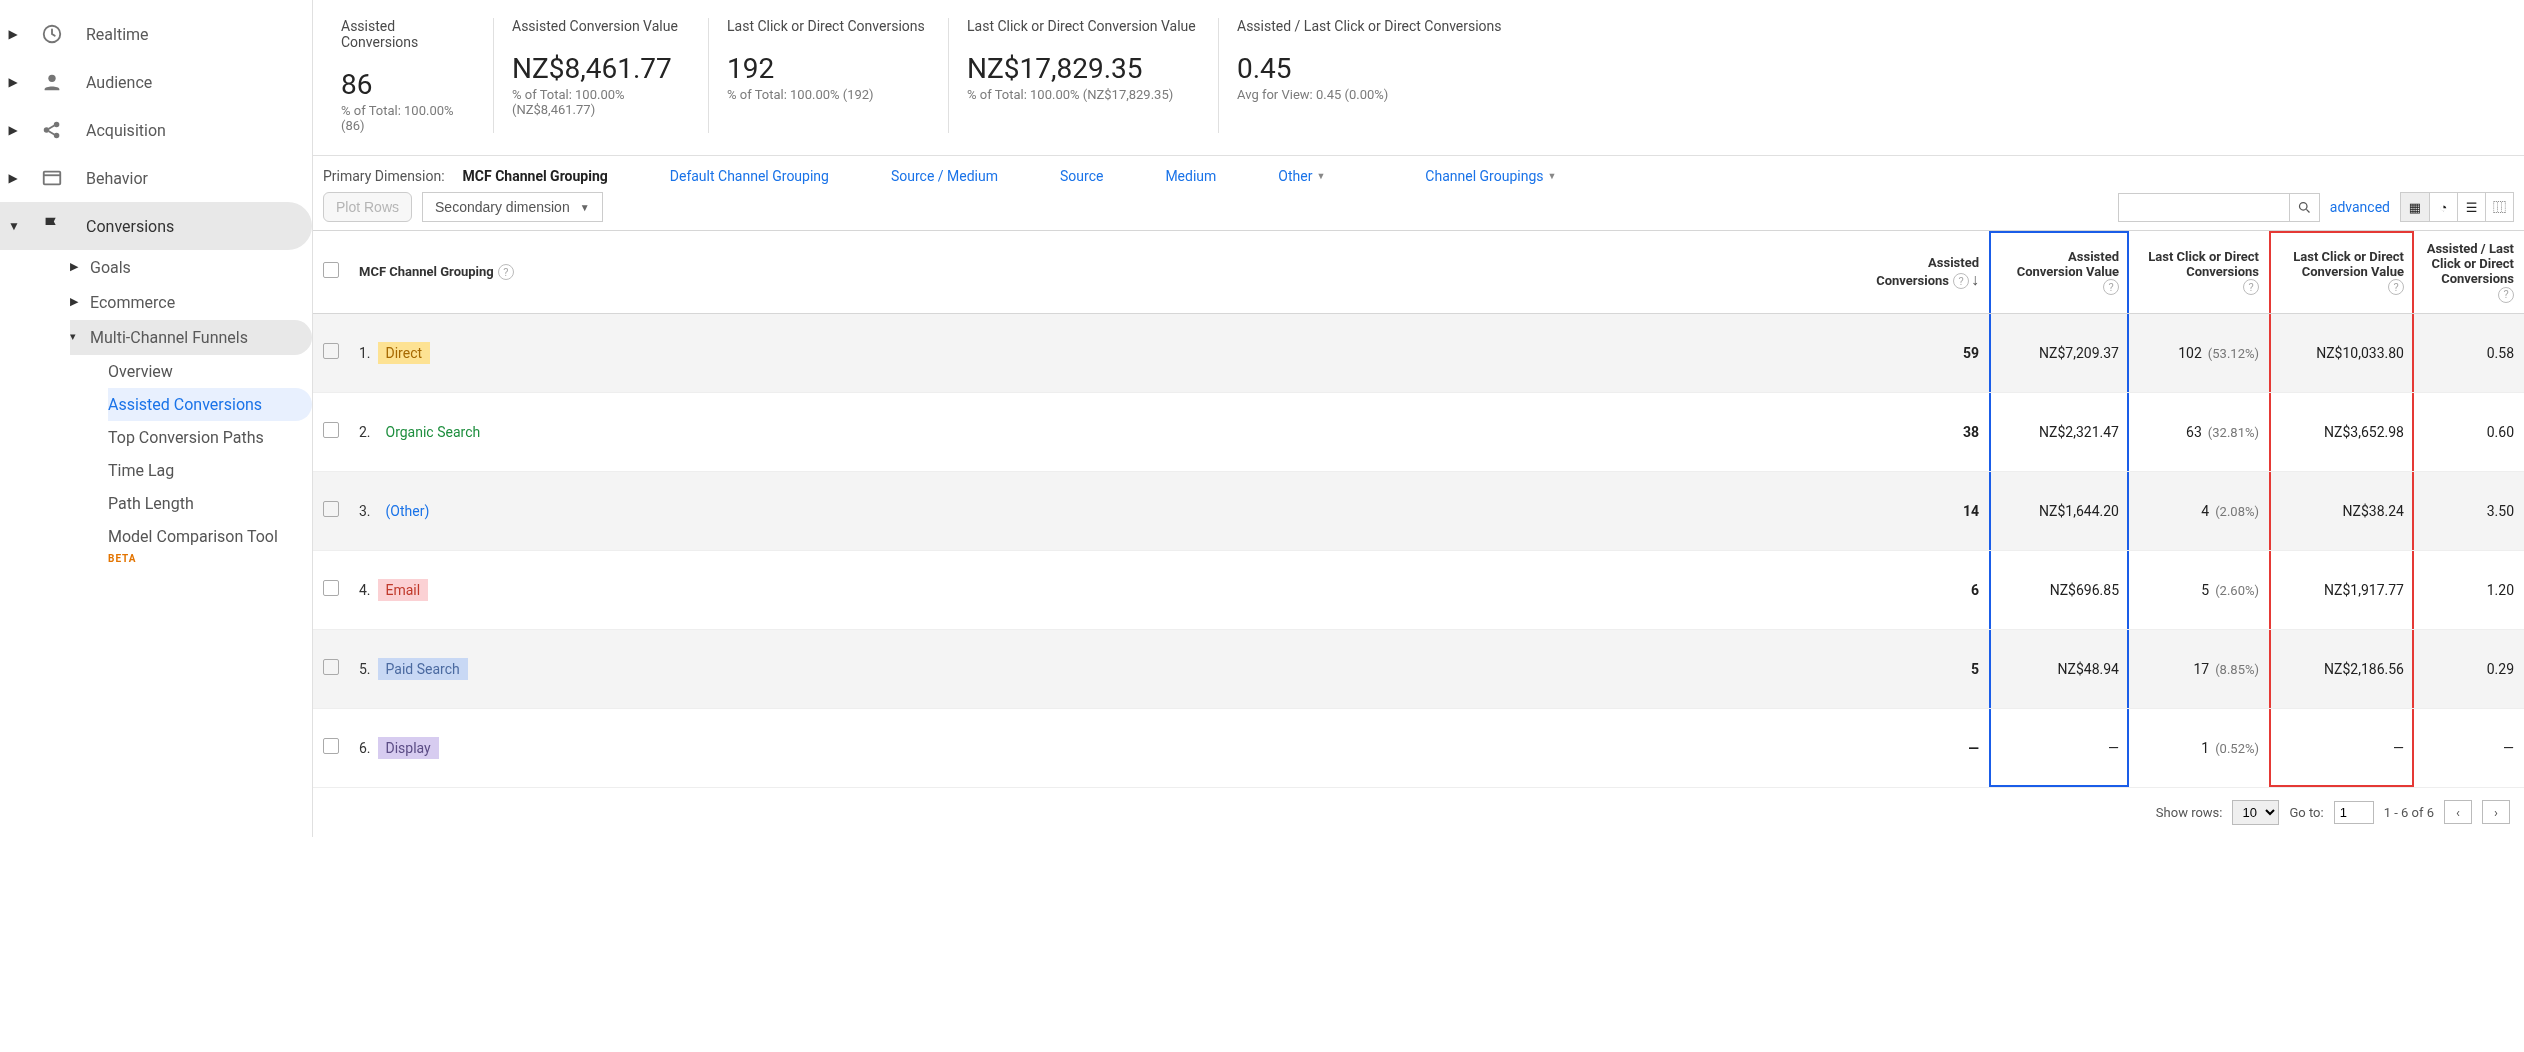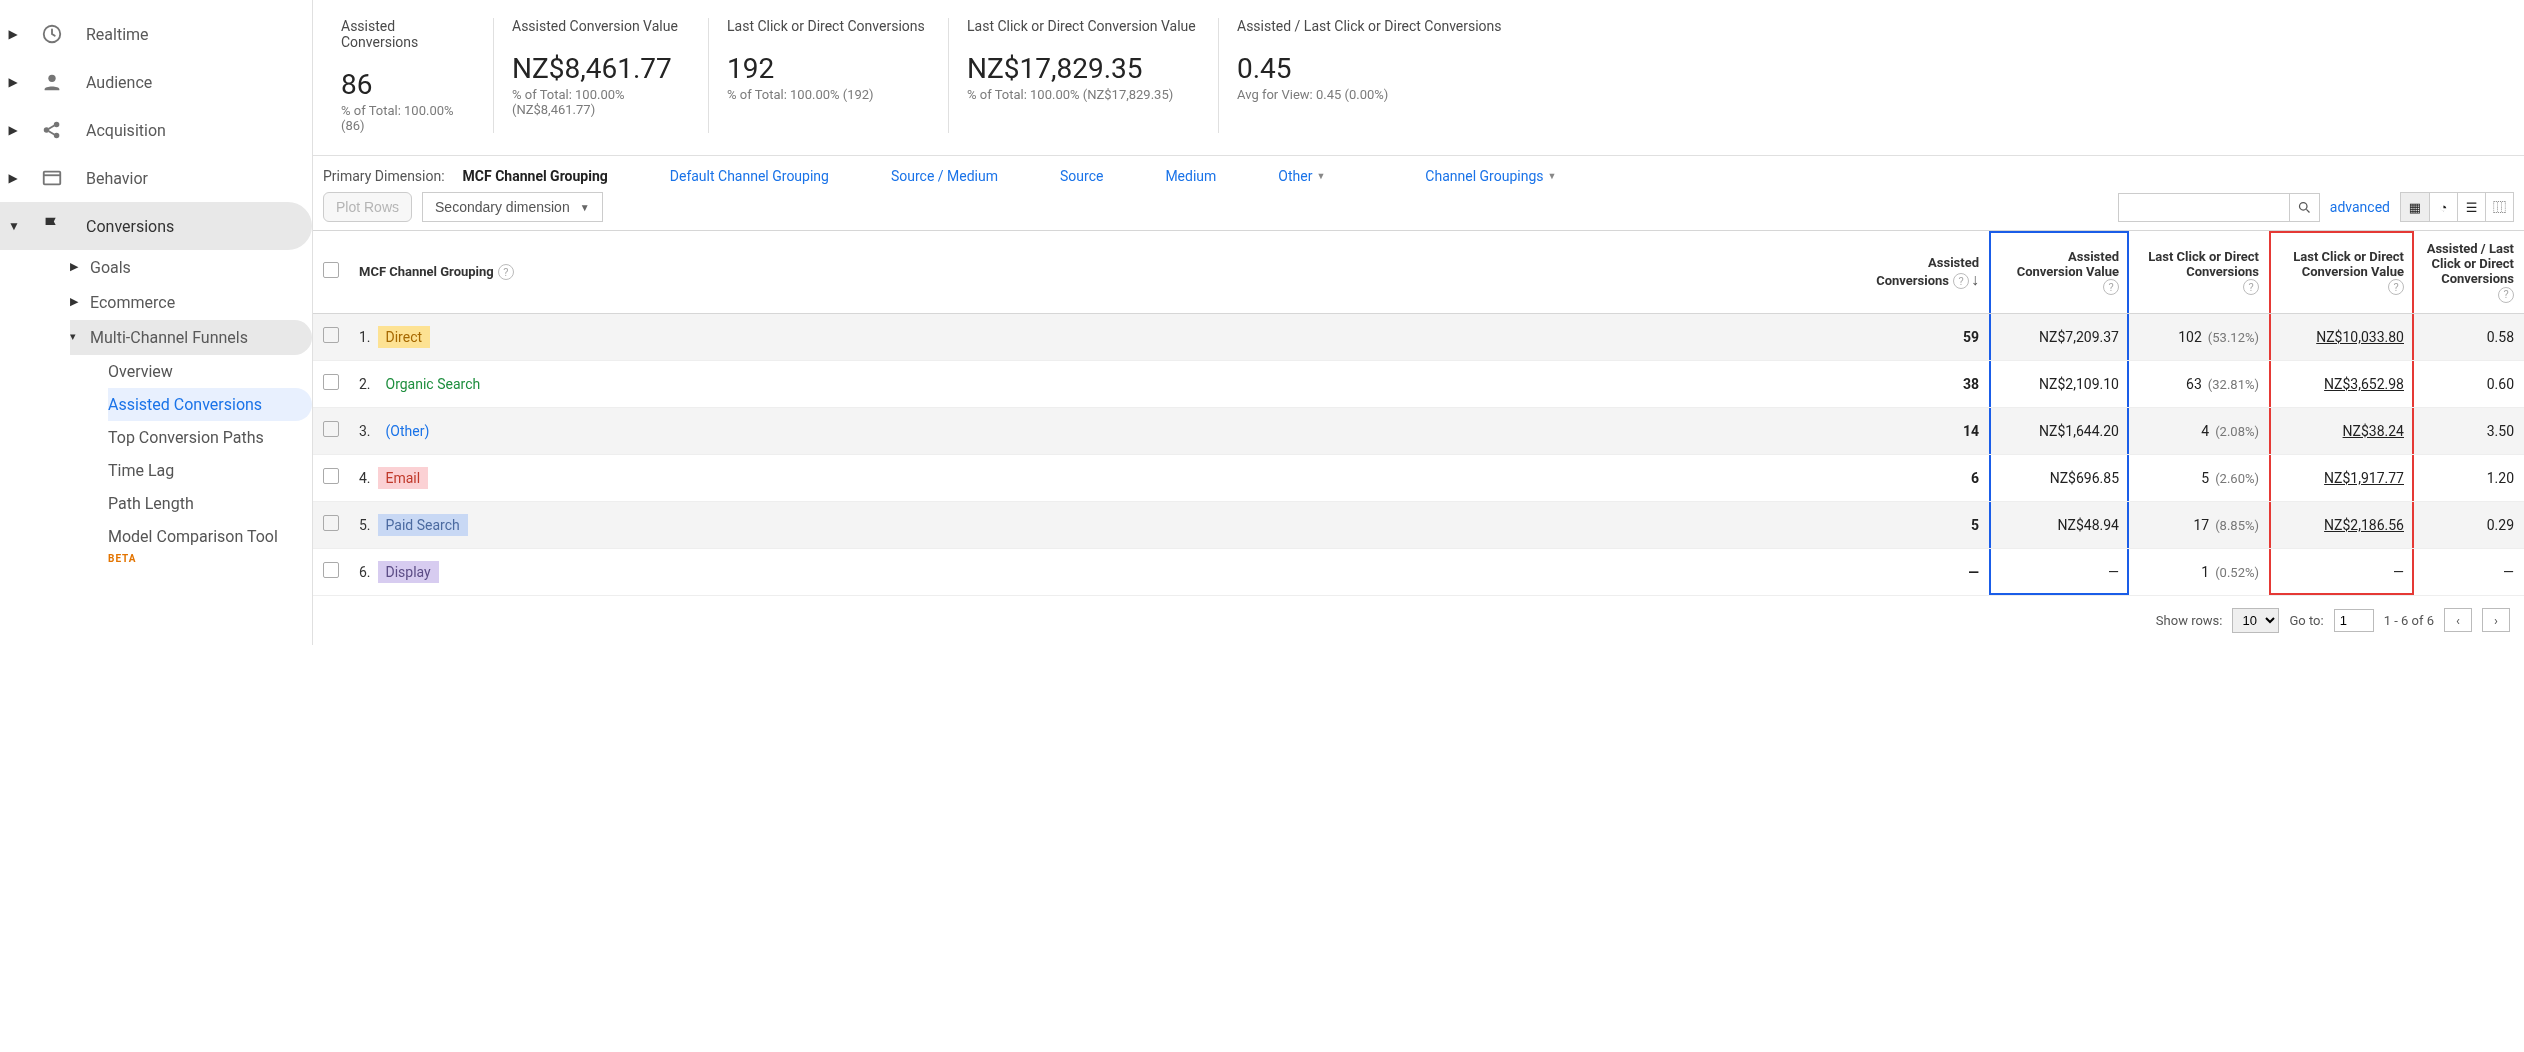--- a/index.html
+++ b/index.html
@@ -164,21 +164,21 @@
     font-size:13px;
     text-align:right;
   }
   table.dt th .help {
     display:inline-flex;
     width:16px;height:16px;border:1px solid #bbb;border-radius:50%;
     align-items:center;justify-content:center;font-size:11px;color:#aaa;margin-left:4px;font-weight:400;
   }
   table.dt td {
     border-bottom:1px solid #eee;
-    padding:12px 10px;
+    padding:28px 10px;
   }
   table.dt tr.datarow:nth-child(odd) td { background:#f4f4f4; }
   .right { text-align:right;}
   .chk {
     width:16px;height:16px;border:1.5px solid #aaa;border-radius:2px;display:inline-block;
   }
   .rowchk-col { width:30px; text-align:center;}
   .idx-col { width:30px; text-align:left; color:#333;}
   .chip {
     display:inline-block;
@@ -191,21 +191,21 @@
   .chip.other   { color:#1a73e8;}
   .chip.email   { background:#fbd1d4; color:#c0392b;}
   .chip.paid    { background:#c8d8f4; color:#4b6aa0;}
   .chip.display { background:#d7ccf0; color:#5b4c85;}
   .pct { color:#777; font-size:13px; padding-left:6px;}
   .boldv { font-weight:700;}
   .sort-ind { color:#555; font-size:16px; padding-left:2px;}
   .hl-blue { box-shadow: inset 2px 0 0 #1a5de8, inset -2px 0 0 #1a5de8; }
   .hl-blue-top { box-shadow: inset 2px 0 0 #1a5de8, inset -2px 0 0 #1a5de8, inset 0 2px 0 #1a5de8; }
   .hl-blue-bot { box-shadow: inset 2px 0 0 #1a5de8, inset -2px 0 0 #1a5de8, inset 0 -2px 0 #1a5de8;}
-  .hl-red  { box-shadow: inset 2px 0 0 #e53935, inset -2px 0 0 #e53935; text-decoration: underline;}
+  .hl-red  { box-shadow: inset 2px 0 0 #e53935, inset -2px 0 0 #e53935;}
   .hl-red-top { box-shadow: inset 2px 0 0 #e53935, inset -2px 0 0 #e53935, inset 0 2px 0 #e53935;}
   .hl-red-bot { box-shadow: inset 2px 0 0 #e53935, inset -2px 0 0 #e53935, inset 0 -2px 0 #e53935;}
 
   
   .pager {
     display:flex; justify-content:flex-end; align-items:center;
     gap:10px; padding:12px 14px; font-size:13px; color:#555;
   }
   .pager select, .pager input {
     border:1px solid #bbb; padding:3px 5px; font-size:13px;
@@ -421,21 +421,21 @@
             <td class="right boldv">59</td>
             <td class="right hl-blue">NZ$7,209.37</td>
             <td class="right">102<span class="pct">(53.12%)</span></td>
             <td class="right hl-red">NZ$10,033.80</td>
             <td class="right">0.58</td>
           </tr>
           <tr class="datarow">
             <td class="rowchk-col"><span class="chk"></span></td>
             <td><span class="idx-col">2.</span>&nbsp;&nbsp;<span class="chip organic">Organic Search</span></td>
             <td class="right boldv">38</td>
-            <td class="right hl-blue">NZ$2,109.10</td>
+            <td class="right hl-blue">NZ$2,321.47</td>
             <td class="right">63<span class="pct">(32.81%)</span></td>
             <td class="right hl-red">NZ$3,652.98</td>
             <td class="right">0.60</td>
           </tr>
           <tr class="datarow">
             <td class="rowchk-col"><span class="chk"></span></td>
             <td><span class="idx-col">3.</span>&nbsp;&nbsp;<span class="chip other">(Other)</span></td>
             <td class="right boldv">14</td>
             <td class="right hl-blue">NZ$1,644.20</td>
             <td class="right">4<span class="pct">(2.08%)</span></td>

